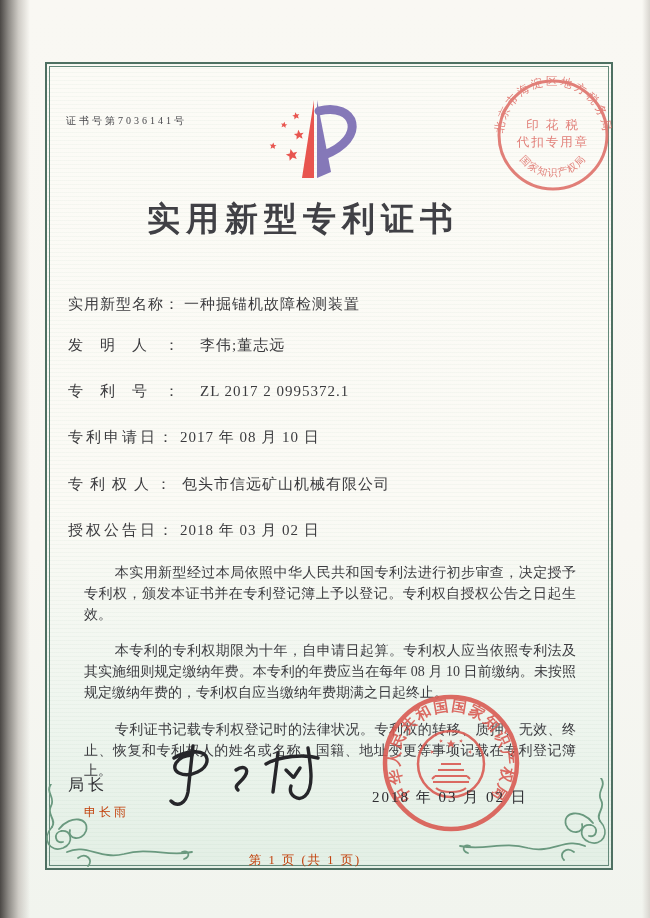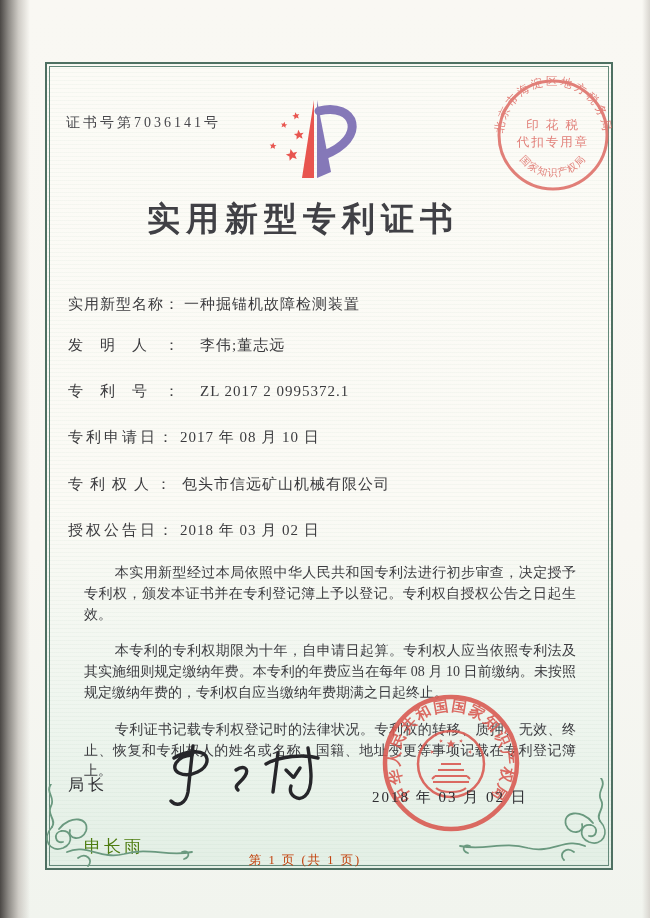--- a/index.html
+++ b/index.html
@@ -18,37 +18,37 @@
   .sheet{position:absolute;left:18px;top:0;right:0;bottom:0;
     background:linear-gradient(180deg,#f9f8f3 0%,#f8f7f2 60%,#f1f4ee 100%);}
   
   .frame{position:absolute;left:45px;top:62px;width:564px;height:804px;
     border:2px solid #4e7062;
     background:
       repeating-linear-gradient(180deg,rgba(110,160,130,0.05) 0 1px,rgba(0,0,0,0) 1px 4px),
       linear-gradient(180deg,#fcfbf6 0%,#fbfaf5 55%,#eef5ee 82%,#e3efe5 100%);}
   .frame::before{content:"";position:absolute;inset:2px;border:1.5px solid #64897a;pointer-events:none;}
   .abs{position:absolute;}
-  .cert-no{left:66px;top:114px;font-size:14px;letter-spacing:3px;color:#47474b;}
+  .cert-no{left:66px;top:114px;font-size:10px;letter-spacing:3px;color:#47474b;}
   .title{left:45px;top:197px;width:516px;text-align:center;font-size:33px;letter-spacing:6px;
     font-weight:bold;color:#404045;}
   .field{left:68px;height:24px;white-space:nowrap;font-size:15px;color:#3b3b3e;}
   .field .lbl{color:#3b3b3e;}
   .lbl-6{letter-spacing:1px;}
   .lbl-3{letter-spacing:17px;}
   .lbl-4{letter-spacing:7px;margin-top:8px;}
   .lbl-5{letter-spacing:3px;}
   .field .val{margin-left:4px;letter-spacing:1px;}
   .f1{top:283px;margin-top:12px;}.f2{top:336px;}.f3{top:382px;}.f4{top:428px;}.f5{top:475px;}.f6{top:521px;}
   .body-text{left:68px;top:547px;width:524px;font-size:14px;line-height:20.8px;
     text-align:justify;color:#3c3c40;}
   .body-text p{margin:16px;text-indent:2.2em;}
   .sig-title{left:68px;top:775px;font-size:16px;letter-spacing:4px;color:#2f2f33;
     font-family:"Liberation Sans","DejaVu Sans",sans-serif;text-align:right;}
-  .sig-name{left:84px;top:835px;font-size:17px;letter-spacing:3px;color:#4d7c0f;
+  .sig-name{left:84px;top:804px;font-size:12px;letter-spacing:3px;color:#c2410c;
     font-family:"Liberation Sans","DejaVu Sans",sans-serif;}
   .signature-svg{left:148px;top:740px;}
   .logo-svg{left:256px;top:94px;}
   .stamp-top{left:494px;top:76px;opacity:.85;}
   .seal-bottom{left:376px;top:688px;opacity:.88;}
   .seal-date{left:372px;top:788px;font-size:15px;letter-spacing:2px;color:#2e2e32;z-index:5;}
   .footer{left:40px;top:852px;width:530px;text-align:center;font-size:12.5px;
     letter-spacing:2px;color:#c2410c;}
   .orn{z-index:3;}
   .orn-left{left:44px;top:784px;}

